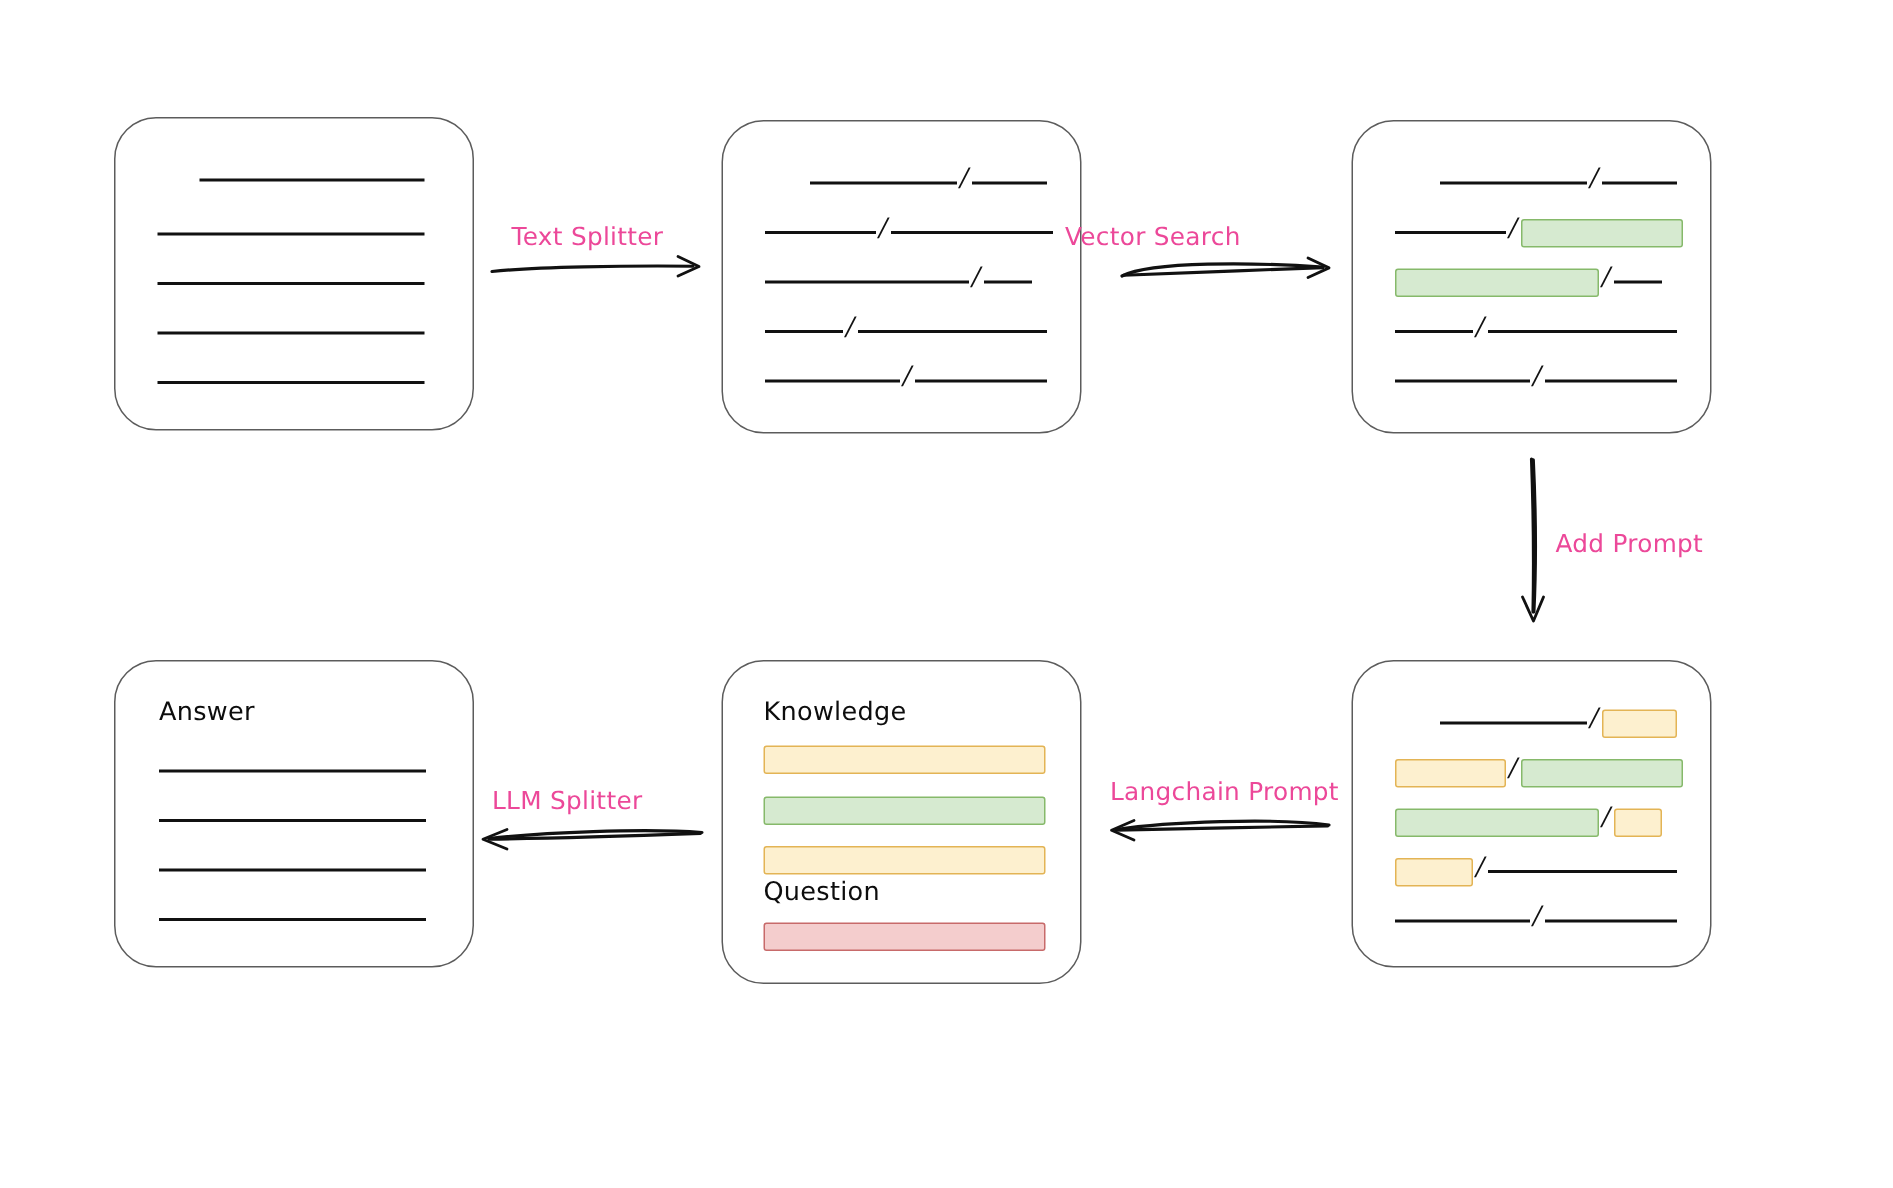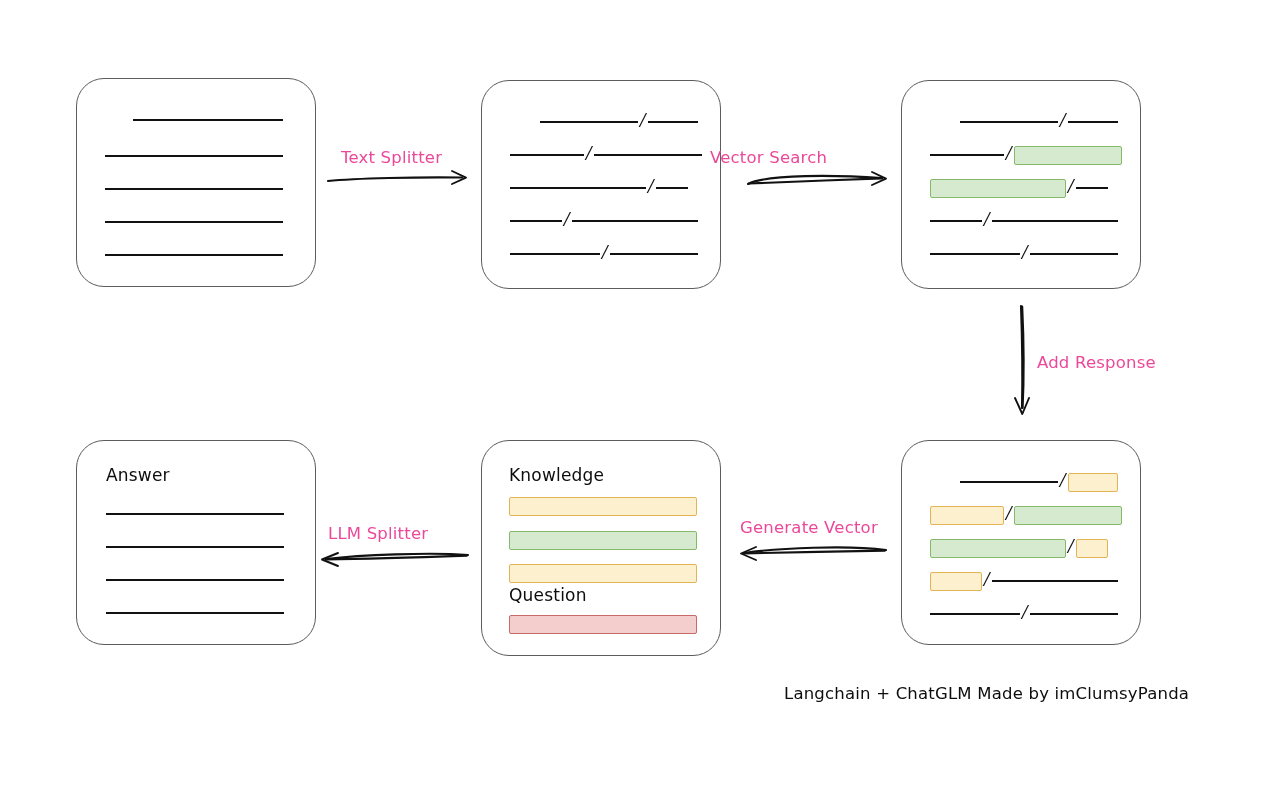--- a/index.html
+++ b/index.html
@@ -309,36 +309,35 @@
     <path d="M126,3 L140,9.7 L126,16" stroke="#111111" stroke-width="1.9" fill="none" stroke-linejoin="round" stroke-linecap="round"></path>
   </svg>
 
   <div class="arrow-label" style="left:710px; top:148px;">Vector Search</div>
   <svg class="arrow-svg" style="left:746px; top:168px;" width="148" height="24">
     <path d="M2,16 C22,6 90,7 136,10" stroke="#111111" stroke-width="2.1" fill="none" stroke-linecap="round"></path>
     <path d="M3,15.5 C34,14 96,12 136,10.4" stroke="#111111" stroke-width="2.1" fill="none" stroke-linecap="round"></path>
     <path d="M126,4 L140,10.6 L126,17" stroke="#111111" stroke-width="1.9" fill="none" stroke-linejoin="round" stroke-linecap="round"></path>
   </svg>
 
-  <div class="arrow-label" style="left:1037px; top:353px;">Add Response</div>
+  <div class="arrow-label" style="left:1037px; top:353px;">Add Prompt</div>
   <svg class="arrow-svg" style="left:1010px; top:304px;" width="30" height="116">
     <path d="M11,2 C12.4,40 12.6,74 12,104" stroke="#111111" stroke-width="2.1" fill="none" stroke-linecap="round"></path>
     <path d="M12.2,2.5 C14,40 14,76 12.6,104" stroke="#111111" stroke-width="2.1" fill="none" stroke-linecap="round"></path>
     <path d="M5,94 L12.3,110 L19,94" stroke="#111111" stroke-width="1.9" fill="none" stroke-linejoin="round" stroke-linecap="round"></path>
   </svg>
 
-  <div class="arrow-label" style="left:740px; top:518px;">Generate Vector</div>
+  <div class="arrow-label" style="left:740px; top:518px;">Langchain Prompt</div>
   <svg class="arrow-svg" style="left:738px; top:540px;" width="152" height="24">
     <path d="M148,10 C110,5 40,8 6,13" stroke="#111111" stroke-width="2.1" fill="none" stroke-linecap="round"></path>
     <path d="M147,10.6 C108,11 42,13 6,13.4" stroke="#111111" stroke-width="2.1" fill="none" stroke-linecap="round"></path>
     <path d="M18,7 L3,13.5 L18,20" stroke="#111111" stroke-width="1.9" fill="none" stroke-linejoin="round" stroke-linecap="round"></path>
   </svg>
 
   <div class="arrow-label" style="left:328px; top:524px;">LLM Splitter</div>
   <svg class="arrow-svg" style="left:318px; top:546px;" width="152" height="24">
     <path d="M150,9 C112,6 42,9 8,13" stroke="#111111" stroke-width="2.1" fill="none" stroke-linecap="round"></path>
     <path d="M149,9.6 C110,11 44,13 8,13.4" stroke="#111111" stroke-width="2.1" fill="none" stroke-linecap="round"></path>
     <path d="M20,7 L4,13.5 L20,20" stroke="#111111" stroke-width="1.9" fill="none" stroke-linejoin="round" stroke-linecap="round"></path>
   </svg>
 
-  <div id="footer-credit">Langchain + ChatGLM Made by imClumsyPanda</div>
 
 </div>
 
 </body></html>

